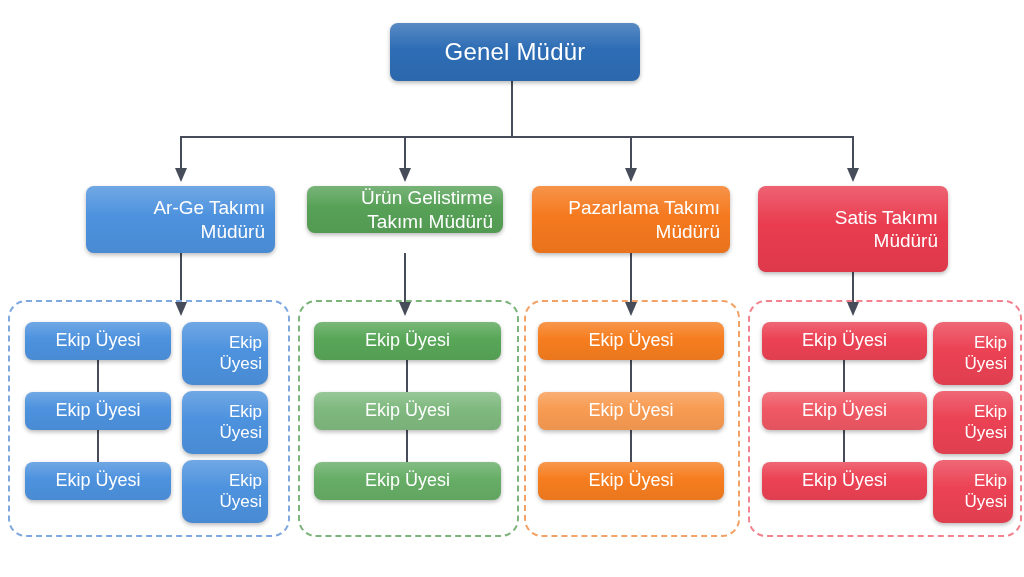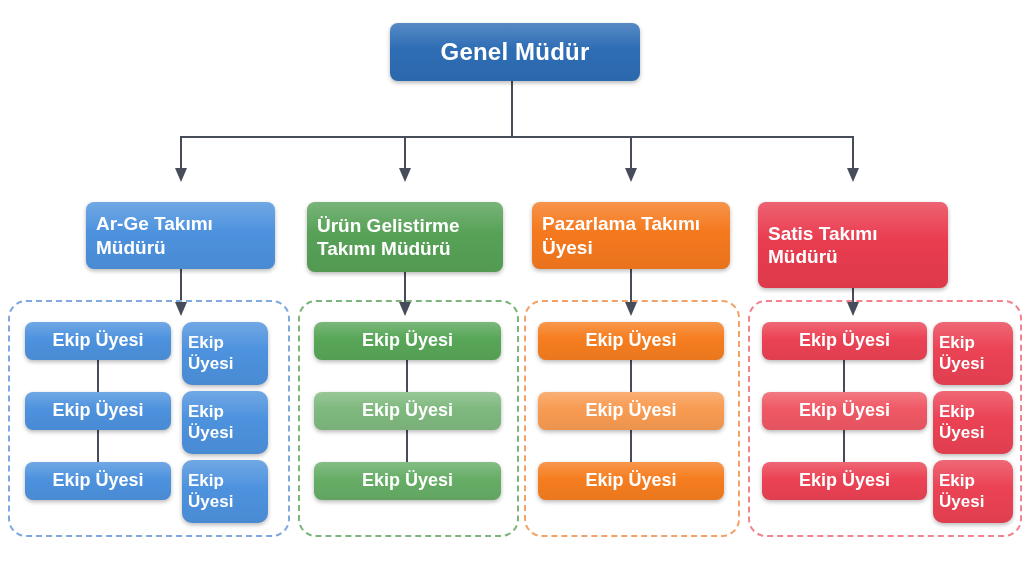--- a/index.html
+++ b/index.html
@@ -3,30 +3,30 @@
 <meta charset="utf-8">
 <style>
   html,body{margin:0;padding:0;}
   body{font-family:"Liberation Sans","DejaVu Sans",sans-serif;background:#ffffff;}
   .canvas{position:relative;width:1024px;height:577px;background:#ffffff;overflow:hidden;}
   .connectors{position:absolute;left:0;top:0;width:1024px;height:577px;pointer-events:none;}
   .connectors line, .connectors path{stroke:var(--connector,#464C59);stroke-width:2;fill:none;}
   .connectors .arrowhead{fill:var(--connector,#464C59);stroke:none;}
   .box{
     position:absolute;
-    display:flex;align-items:center;justify-content:center;text-align:left;
-    color:#ffffff;font-weight:700;
+    display:flex;align-items:center;justify-content:center;text-align:right;
+    color:#ffffff;font-weight:400;
     border-radius:8px;
     box-shadow:0 2px 4px rgba(0,0,0,.28);
     background-image:linear-gradient(180deg, rgba(255,255,255,.20), rgba(255,255,255,0) 45%, rgba(0,0,0,.05));
     box-sizing:border-box;
     line-height:1.22;
   }
   .root{font-size:24px;letter-spacing:.2px;}
-  .mgr{font-size:19px;padding:16px 10px;margin-top:16px;}
+  .mgr{font-size:19px;padding:16px 10px;}
   .member{font-size:18px;}
   .member.small{font-size:17px;line-height:1.18;border-radius:10px;padding:2px 6px;}
   .group{
     position:absolute;
     border:2px dashed #999;
     border-radius:18px;
     box-sizing:border-box;
     background:transparent;
   }
 </style>
@@ -64,22 +64,22 @@
       <line x1="407" y1="430" x2="407" y2="462"></line>
     <line x1="631" y1="360" x2="631" y2="392"></line>
       <line x1="631" y1="430" x2="631" y2="462"></line>
     <line x1="844" y1="360" x2="844" y2="392"></line>
       <line x1="844" y1="430" x2="844" y2="462"></line>
   </svg>
 
   <div class="box root" style="left: 390px; top: 23px; width: 250px; height: 58px; background-color: rgb(46, 109, 181);">Genel Müdür</div>
 
   <div class="box mgr" style="left: 86px; top: 186px; width: 189px; height: 67px; background-color: rgb(77, 146, 222);">Ar-Ge Takımı Müdürü</div>
-  <div class="box mgr" style="left: 307px; top: 186px; width: 196px; height: 70px; background-color: rgb(87, 161, 87);">Ürün Gelistirme Takımı Müdürü</div>
-  <div class="box mgr" style="left: 532px; top: 186px; width: 198px; height: 67px; background-color: rgb(245, 121, 30);">Pazarlama Takımı Üyesi</div>
+  <div class="box mgr" style="left: 307px; top: 186px; width: 196px; height: 47px; background-color: rgb(87, 161, 87);">Ürün Gelistirme Takımı Müdürü</div>
+  <div class="box mgr" style="left: 532px; top: 186px; width: 198px; height: 67px; background-color: rgb(245, 121, 30);">Pazarlama Takımı Müdürü</div>
   <div class="box mgr" style="left: 758px; top: 186px; width: 190px; height: 86px; background-color: rgb(233, 60, 79);">Satis Takımı Müdürü</div>
 
   <div class="group" style="left: 8px; top: 300px; width: 282px; height: 237px; border-color: rgb(127, 169, 222);"></div>
   <div class="group" style="left: 298px; top: 300px; width: 221px; height: 237px; border-color: rgb(124, 180, 124);"></div>
   <div class="group" style="left: 524px; top: 300px; width: 216px; height: 237px; border-color: rgb(242, 162, 102);"></div>
   <div class="group" style="left: 748px; top: 300px; width: 274px; height: 237px; border-color: rgb(242, 131, 142);"></div>
 
   <div class="box member" style="left: 25px; top: 322px; width: 146px; height: 38px; background-color: rgb(77, 146, 222);">Ekip Üyesi</div>
   <div class="box member" style="left: 25px; top: 392px; width: 146px; height: 38px; background-color: rgb(77, 146, 222);">Ekip Üyesi</div>
   <div class="box member" style="left: 25px; top: 462px; width: 146px; height: 38px; background-color: rgb(77, 146, 222);">Ekip Üyesi</div>

